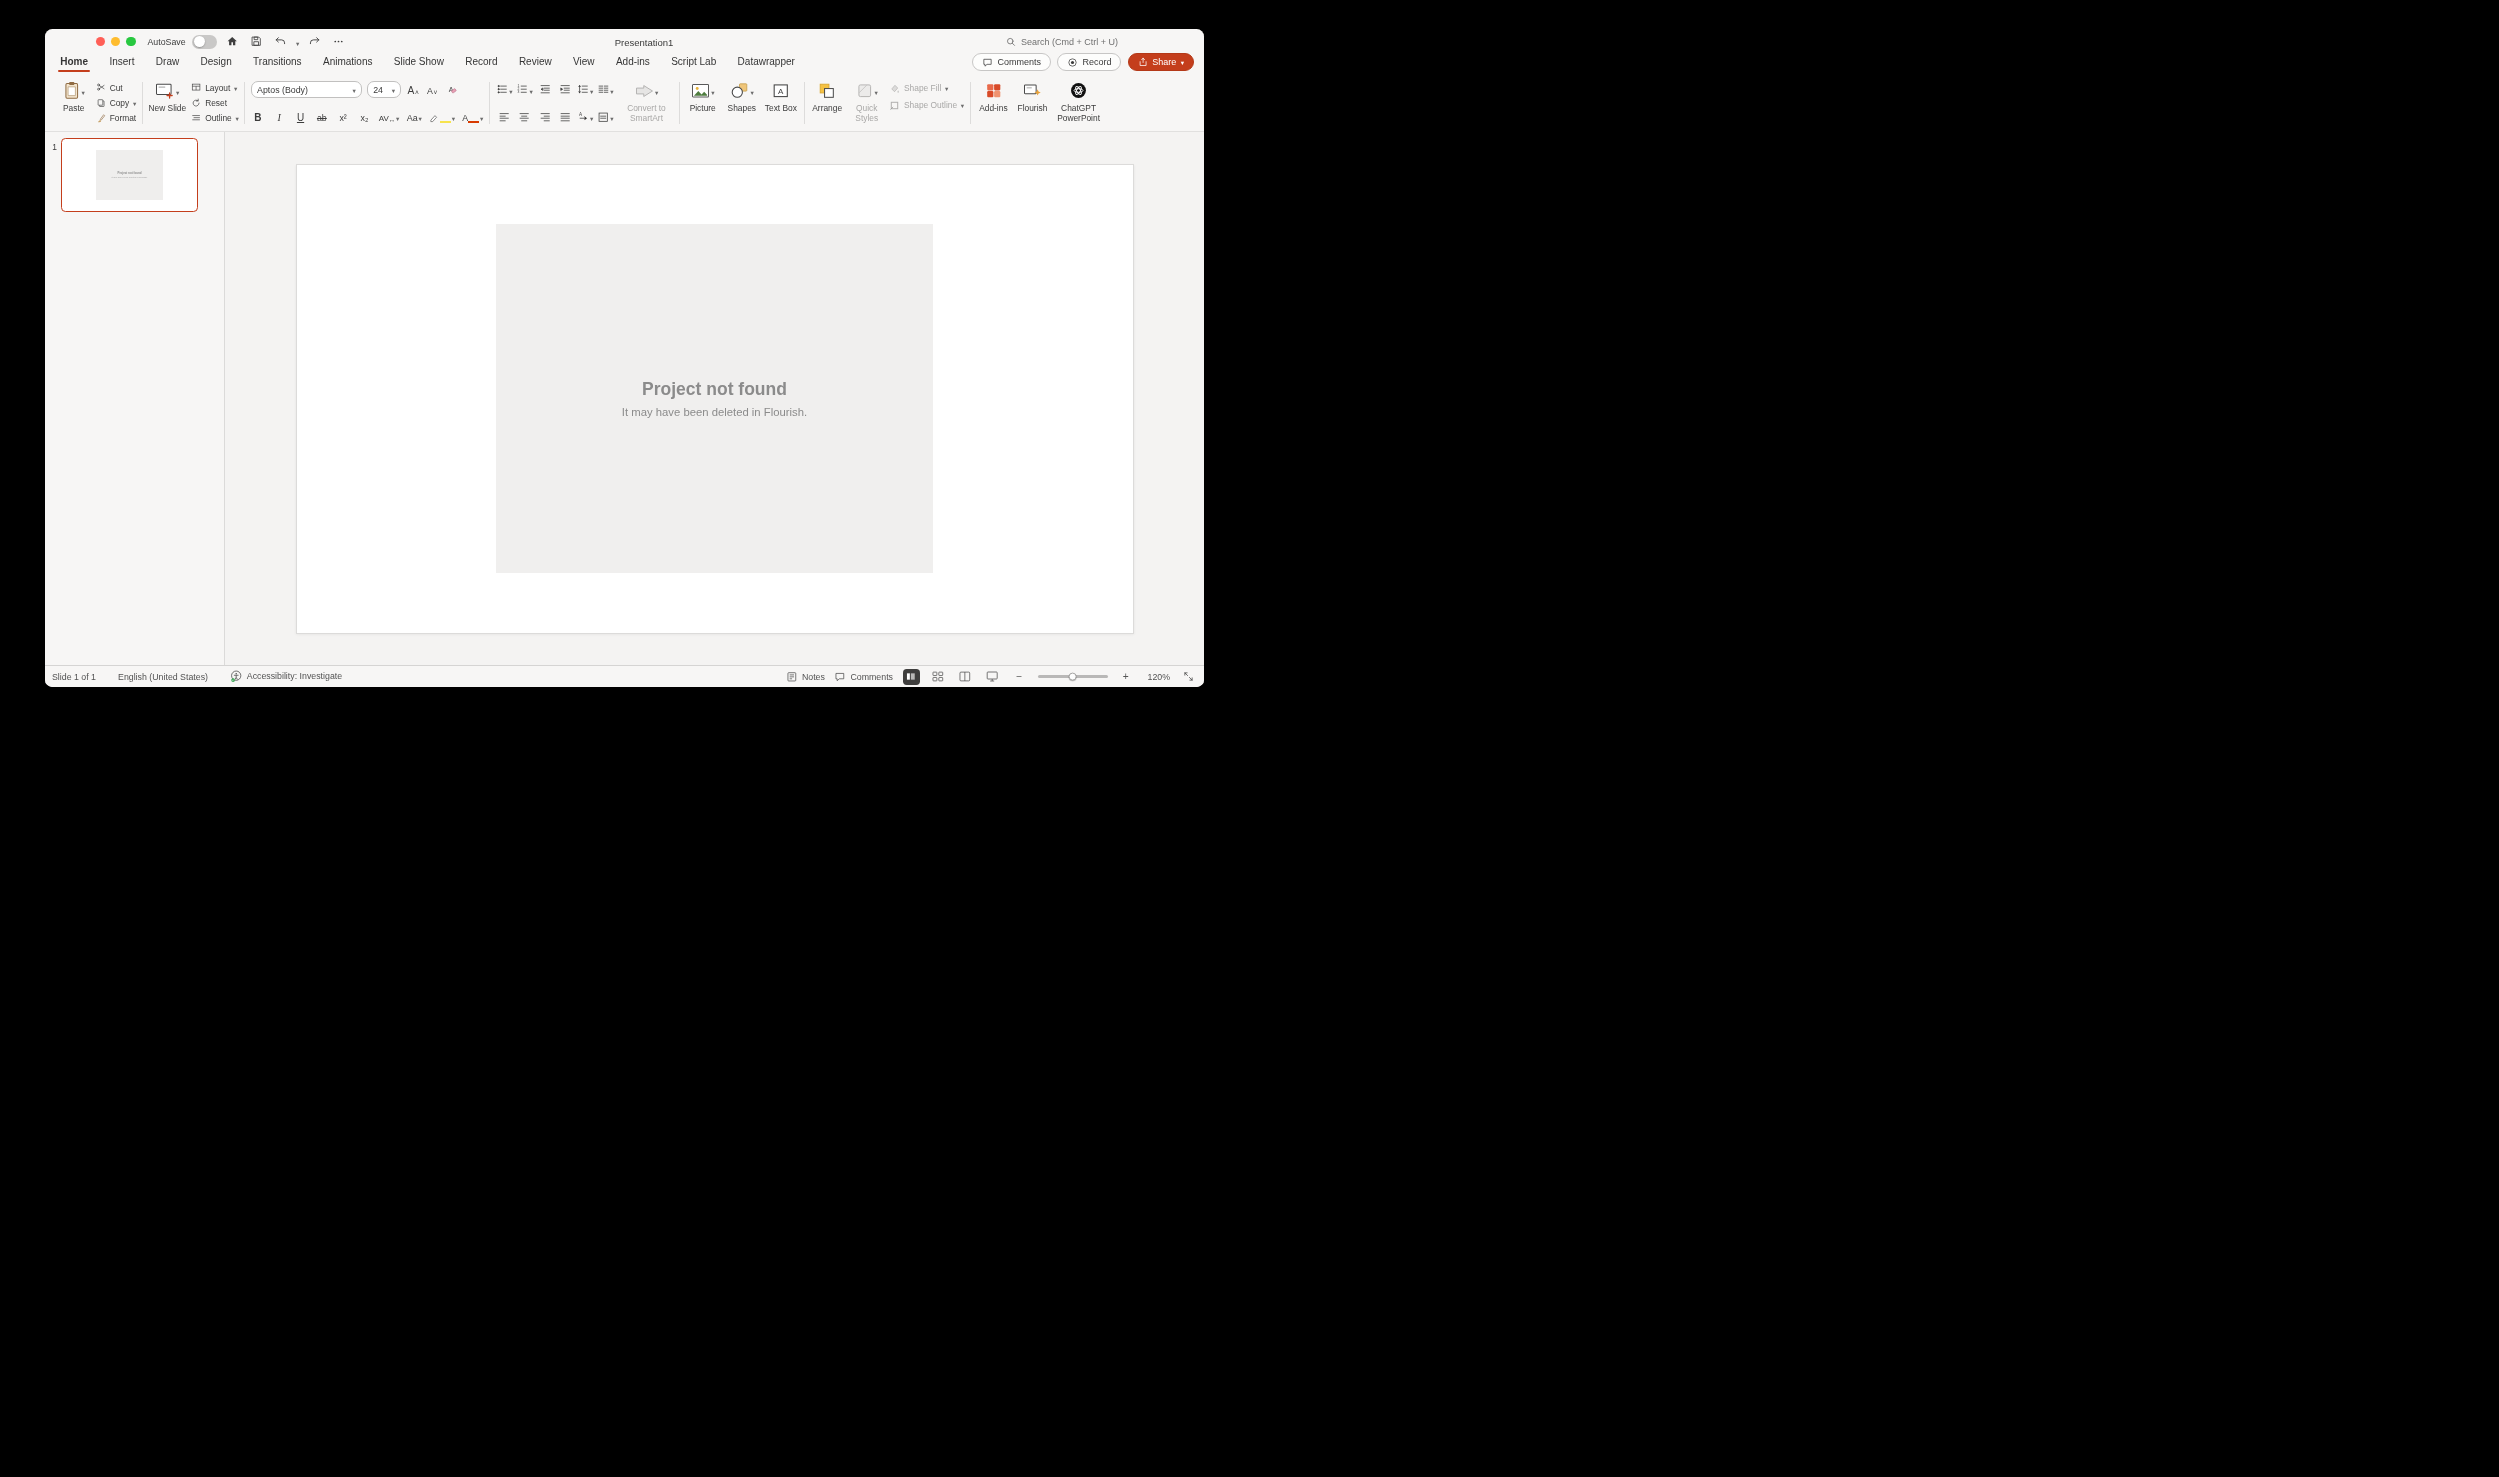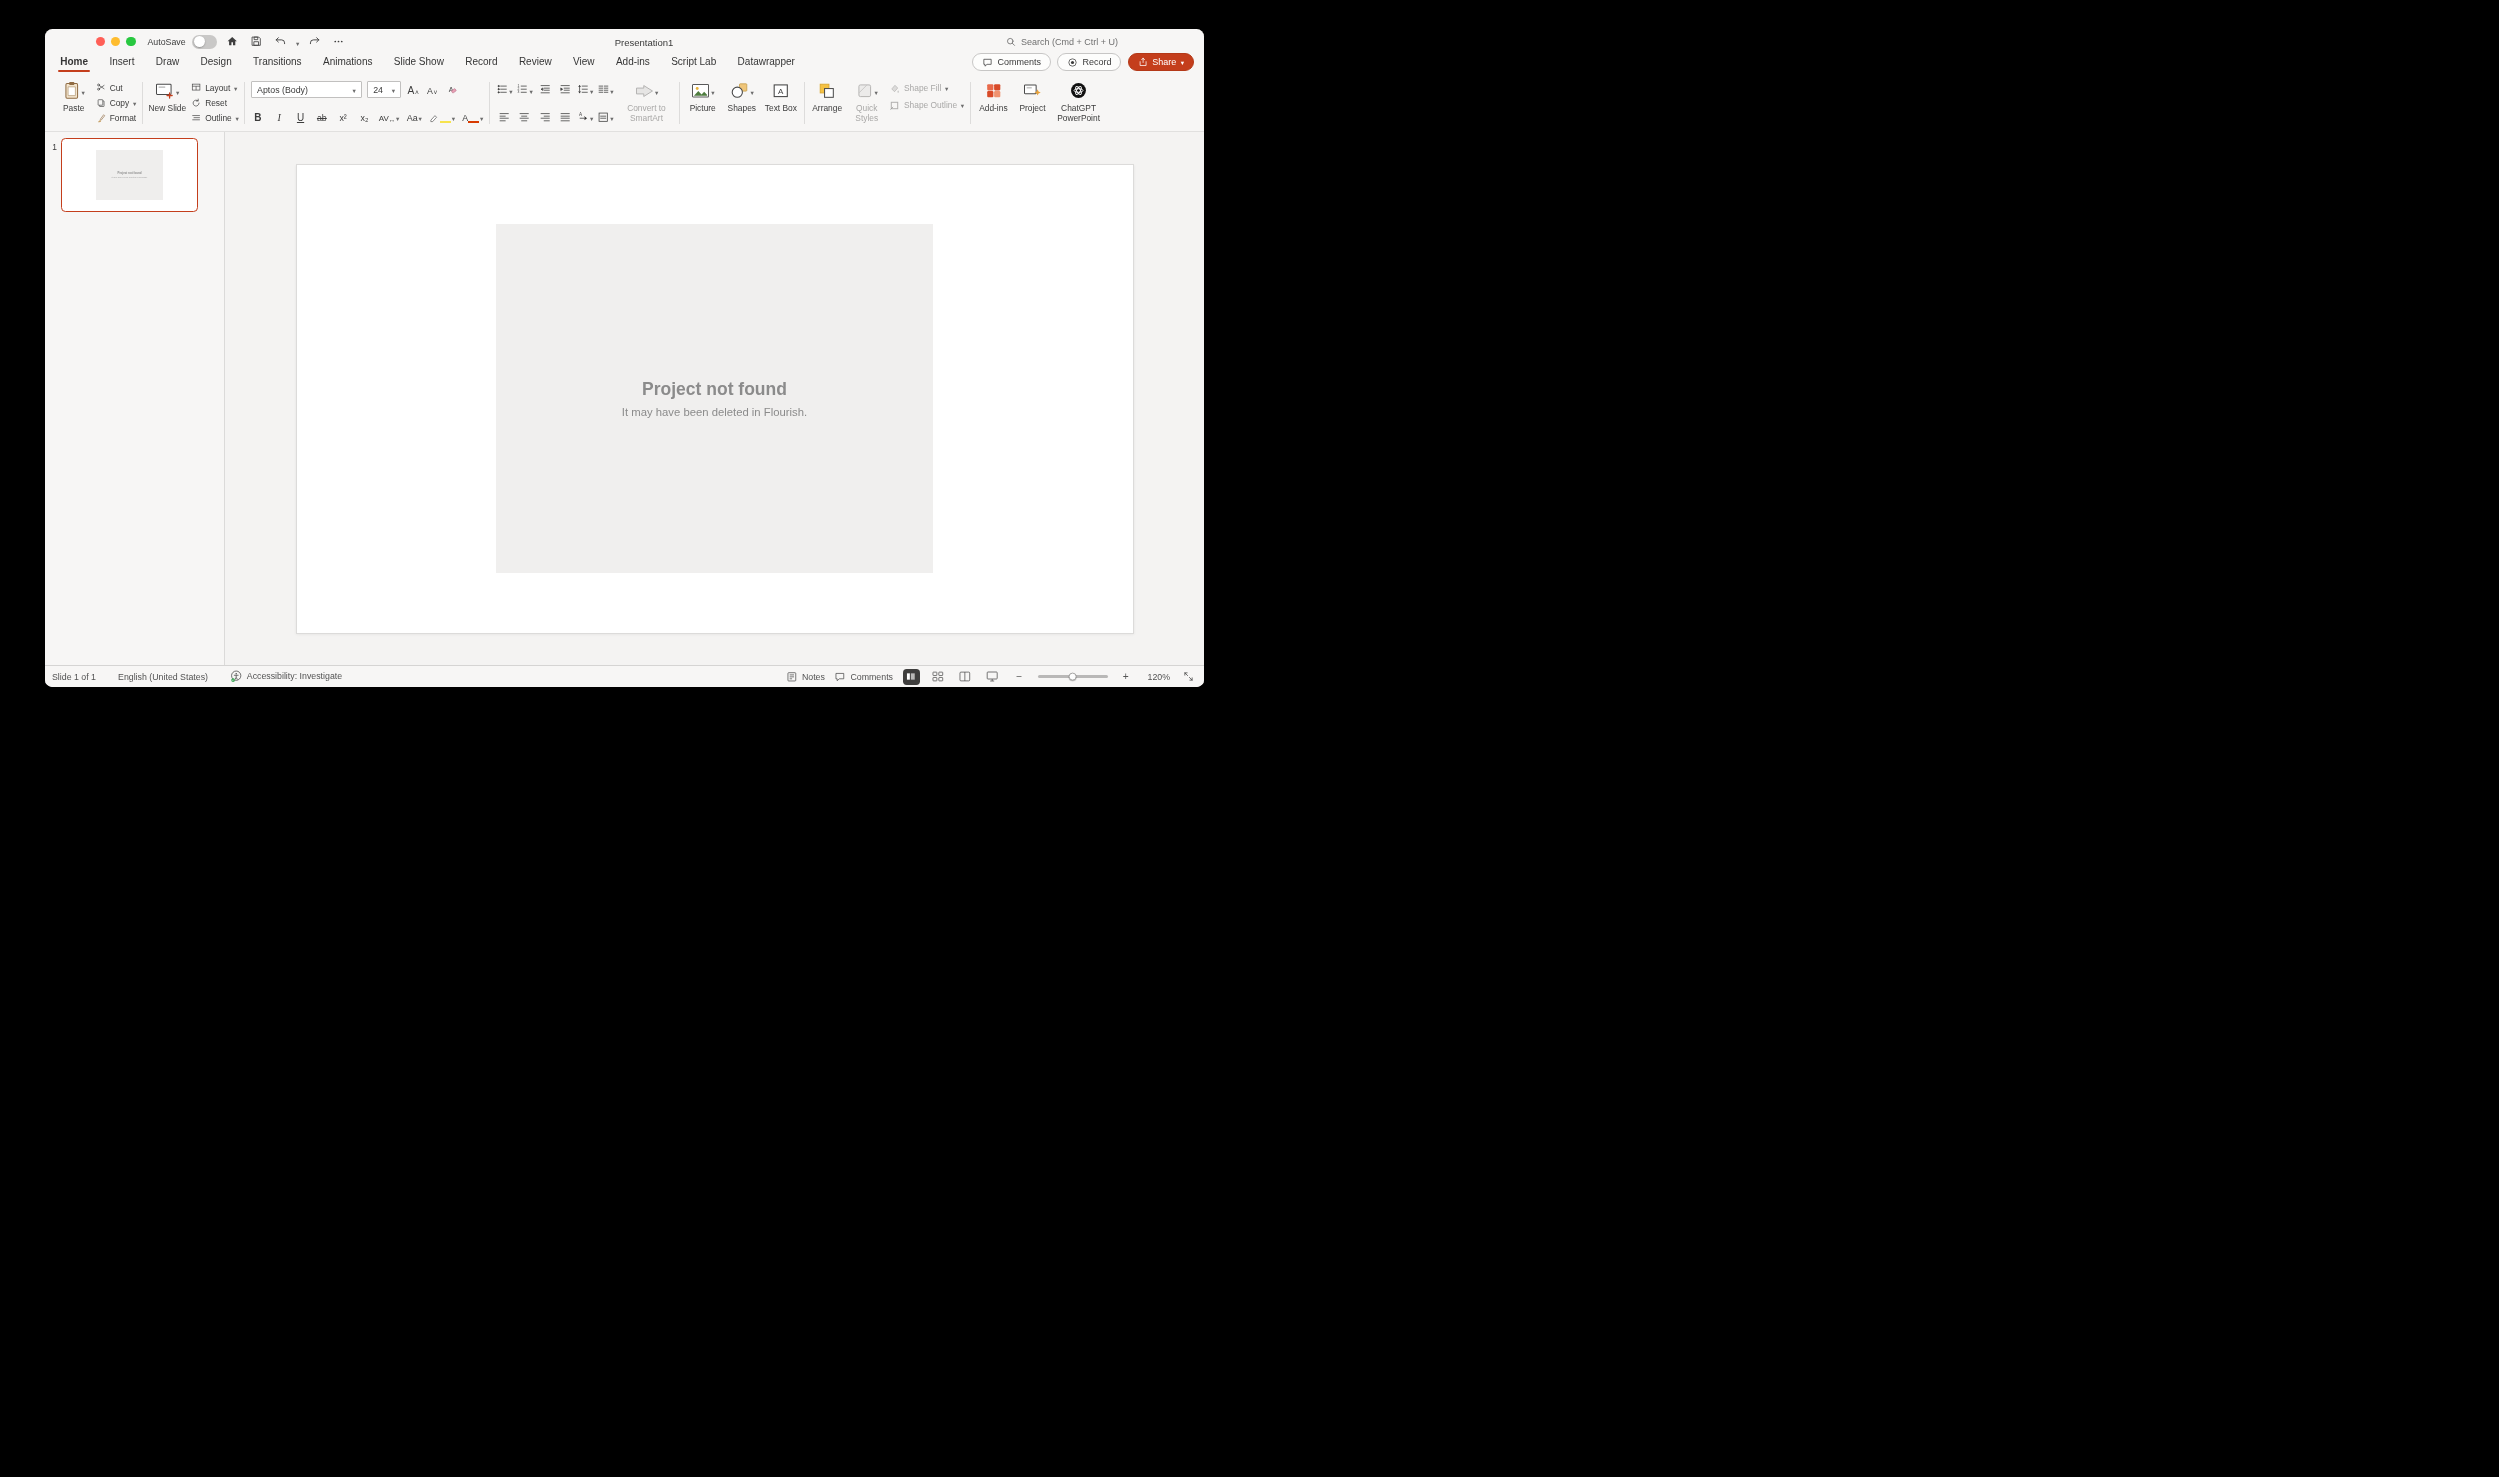--- a/index.html
+++ b/index.html
@@ -47,21 +47,21 @@
   .rdivider { width:0.7px; background:#dddcdb; margin:3.7px 0.7px; }
   .rgroup { display:flex; gap:5.1px; align-items:flex-start; }
   .bigbtn { display:flex; flex-direction:column; align-items:center; gap:2.2px; min-width:34px; padding-top:1.5px; }
   .bigbtn .bicon { height:22px; display:flex; align-items:center; justify-content:center; gap:1.5px; }
   .blabel { font-size:8.4px; color:#3b3b3b; text-align:center; line-height:1.18; white-space:pre-line; }
   .disabled .blabel, .blabel.dim { color:#a9a8a7; }
   .smallcol { display:flex; flex-direction:column; justify-content:space-between; padding:2.2px 0 3.7px; height:50px; }
   .smallbtn { display:flex; align-items:center; gap:3.7px; font-size:8.4px; color:#3b3b3b; height:14px; white-space:nowrap; }
   .fontgroup, .paragroup { display:flex; flex-direction:column; justify-content:space-between; padding:2.9px 0 3.7px; height:50px; }
   .frow { display:flex; align-items:center; gap:5.1px; }
-  .combo { background:#fff; border:0.7px solid #c1c0bf; border-radius:1px; height:17px; display:flex; align-items:center; justify-content:space-between; padding:0 5.1px; font-size:8.8px; color:#3a3a3a; }
+  .combo { background:#fff; border:0.7px solid #c1c0bf; border-radius:7px; height:17px; display:flex; align-items:center; justify-content:space-between; padding:0 5.1px; font-size:8.8px; color:#3a3a3a; }
   .combo.fontname { width:111px; }
   .combo.fontsize { width:34px; }
   .fmtbtn { min-width:14px; height:16px; display:flex; align-items:flex-end; justify-content:center; gap:0.7px; font-size:10px; color:#3c3c3c; padding-bottom:1.5px; }
   .fmtbtn .chev::after { margin-bottom:1.5px; }
   .b { font-weight:800; }
   .i { font-style:italic; font-family:"Liberation Serif",serif; }
   .u { text-decoration:underline; }
   .strike { text-decoration:line-through; font-size:8.8px; }
   .supsub { font-size:8.8px; }
   .colorbtn { display:flex; align-items:flex-end; justify-content:flex-end; }
@@ -612,21 +612,21 @@
       <div class="bigbtn">
         <div class="bicon">
           <svg width="19" height="17.5" viewBox="0 0 26 24">
               <g>
                 <rect x="2" y="4" width="16" height="12" rx="1" fill="#fff" stroke="#4a4a4a" stroke-width="1.4"></rect>
                 <line x1="5" y1="8" x2="12" y2="8" stroke="#9a9a9a" stroke-width="1.2"></line>
                 <path d="M20 10l1.3 3 3 1.3-3 1.3-1.3 3-1.3-3-3-1.3 3-1.3z" fill="#e8a33c"></path>
               </g>
             </svg>
         </div>
-        <span class="blabel">Project</span>
+        <span class="blabel">Flourish</span>
       </div>
       <div class="bigbtn" style="max-width:48px;">
         <div class="bicon">
           <svg width="17" height="17" viewBox="0 0 24 24">
               <circle cx="12" cy="12" r="10.5" fill="#111"></circle>
               <g stroke="#fff" fill="none" stroke-width="1.3">
                 <ellipse cx="12" cy="12" rx="6.3" ry="2.6"></ellipse>
                 <ellipse cx="12" cy="12" rx="6.3" ry="2.6" transform="rotate(60 12 12)"></ellipse>
                 <ellipse cx="12" cy="12" rx="6.3" ry="2.6" transform="rotate(120 12 12)"></ellipse>
               </g>

